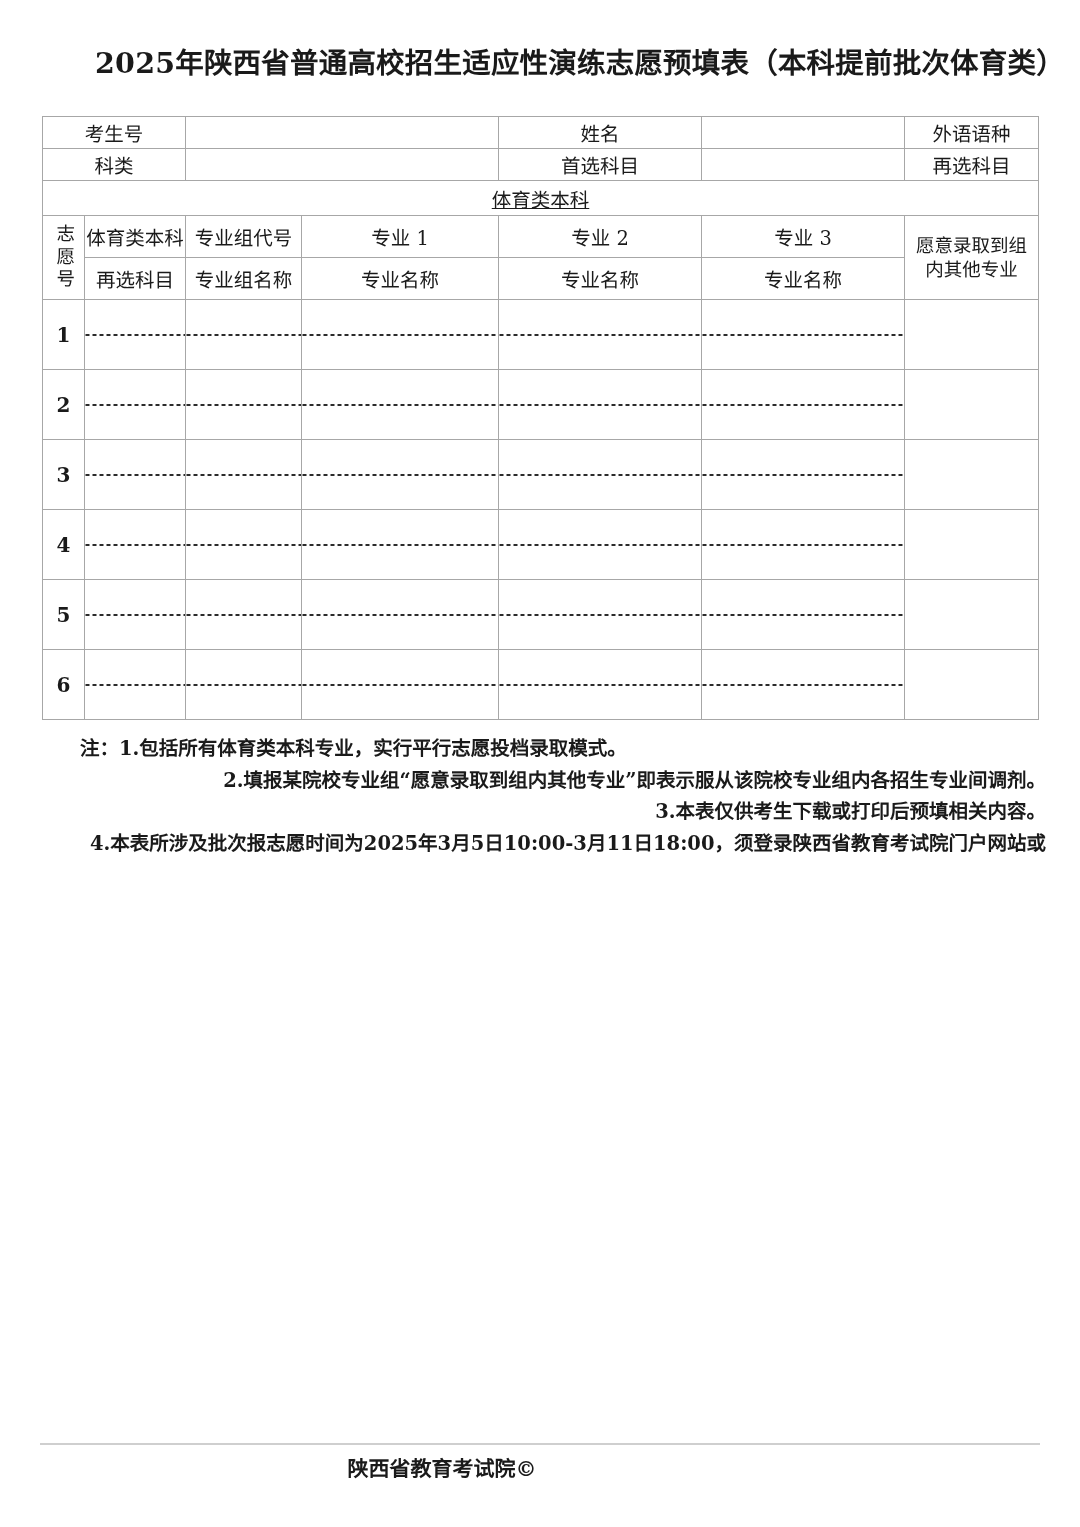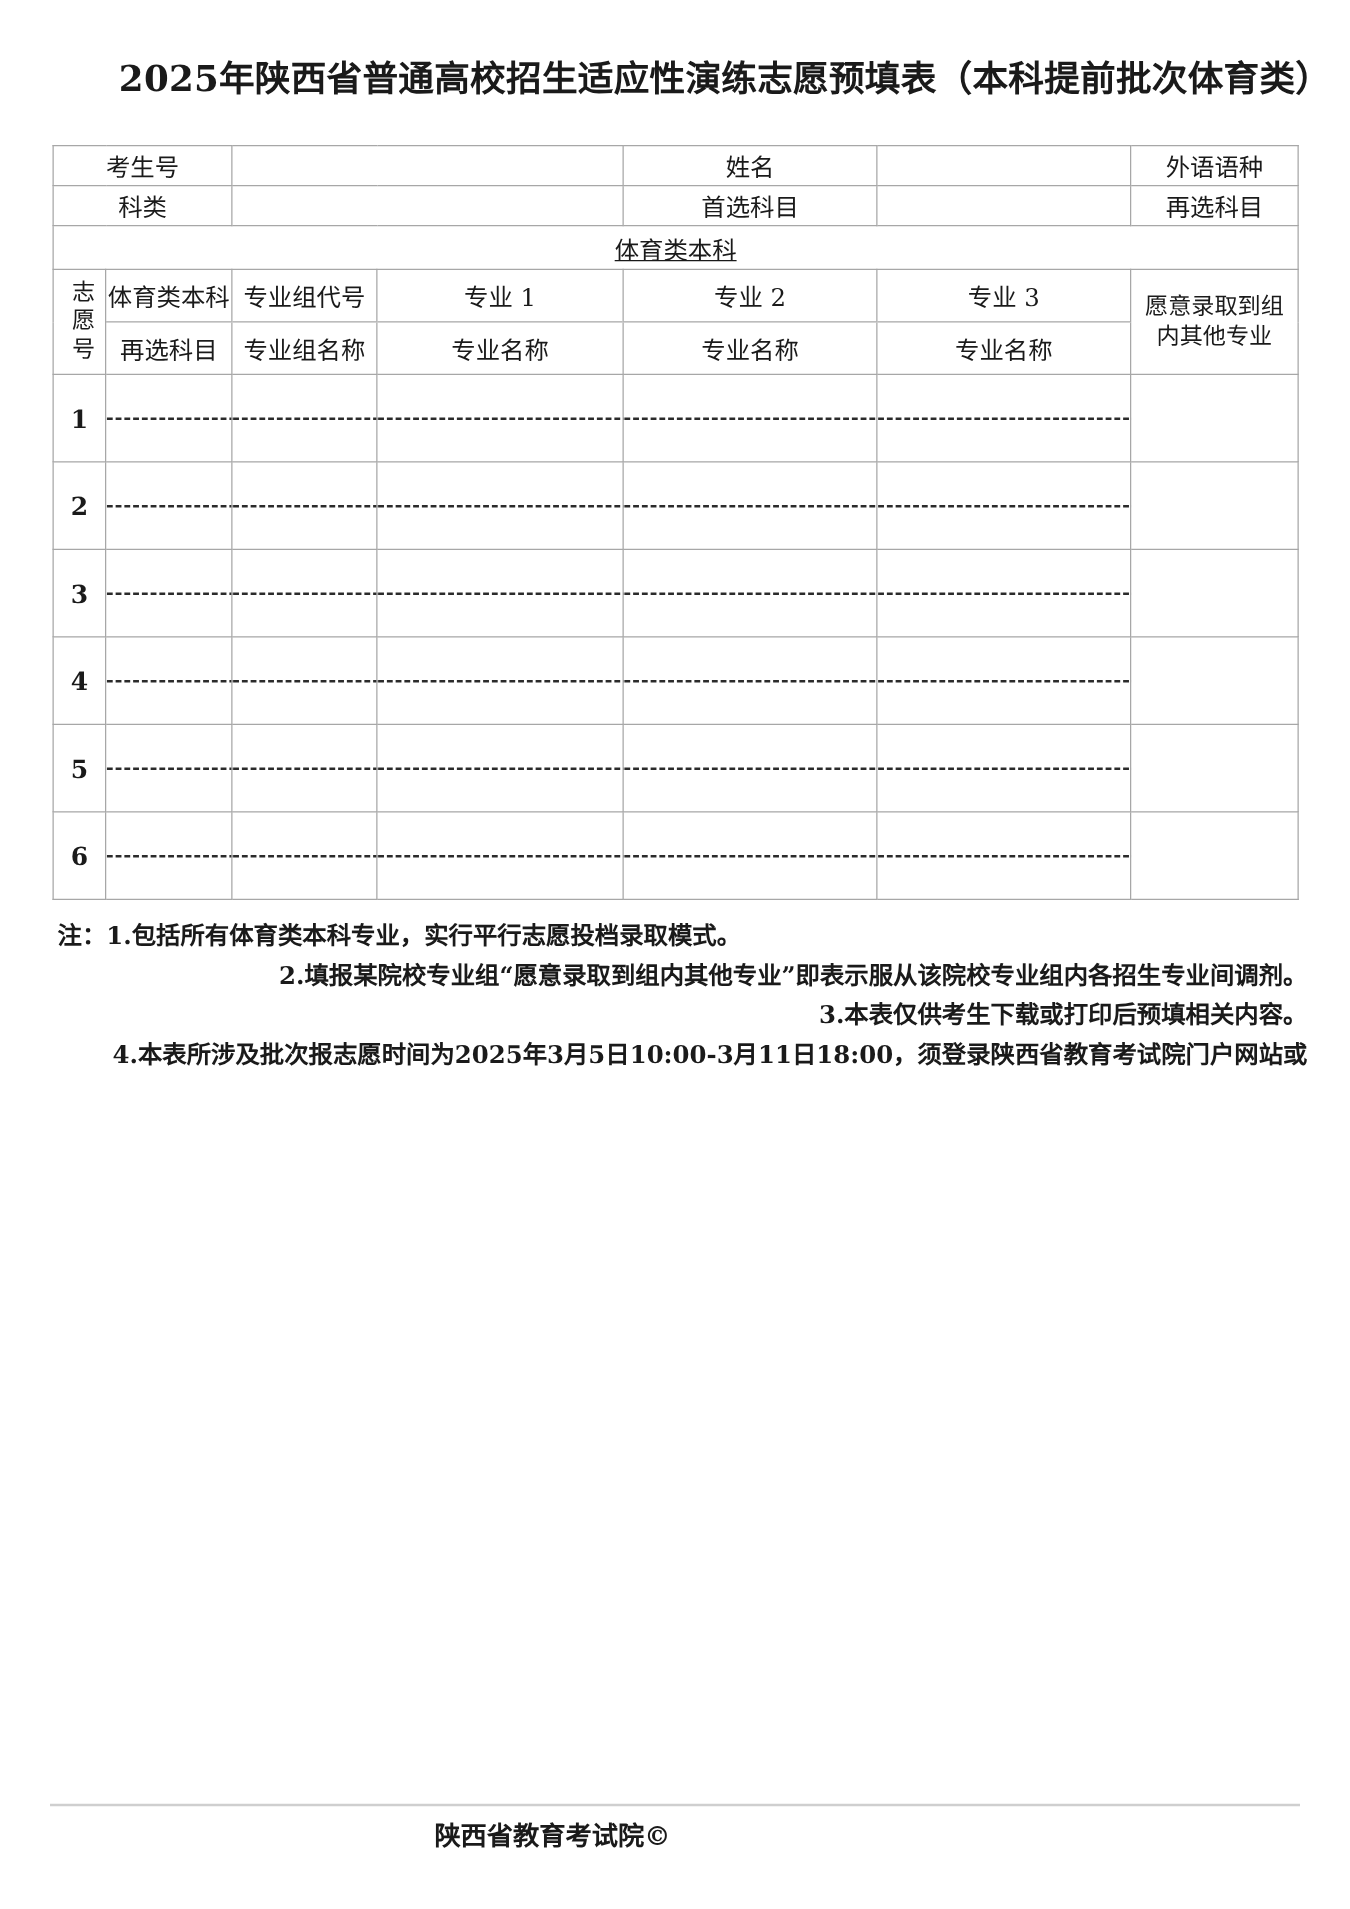--- a/index.html
+++ b/index.html
@@ -121,21 +121,21 @@
     position: absolute;
     left: 46px;
     top: 733px;
     width: 1000px;
     font-size: 19.5px;
     line-height: 1.62;
     font-family: "DejaVu Serif", "Liberation Serif", serif;
     font-weight: bold;
   }
   .note-line { white-space: nowrap; }
-  .note-first { text-indent: 0; }
+  .note-first { text-indent: 0; margin-left: 34px; }
   .note-indent { padding-left: 42px; text-align: right; }
 
   
   .footer-rule {
     position: absolute;
     left: 40px;
     top: 1443px;
     width: 1000px;
     height: 2px;
     background: #cfcfcf;

